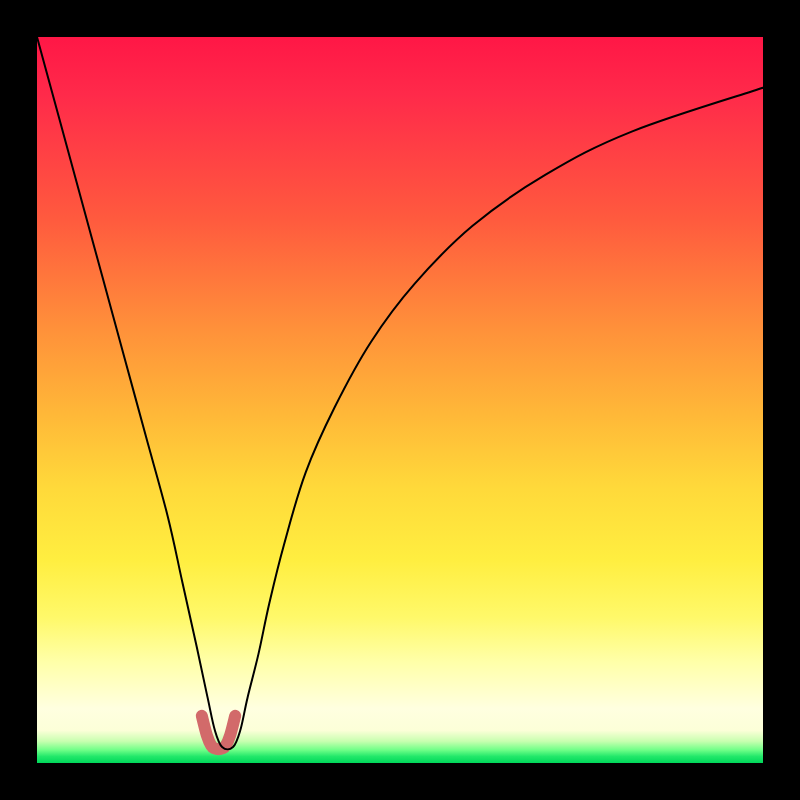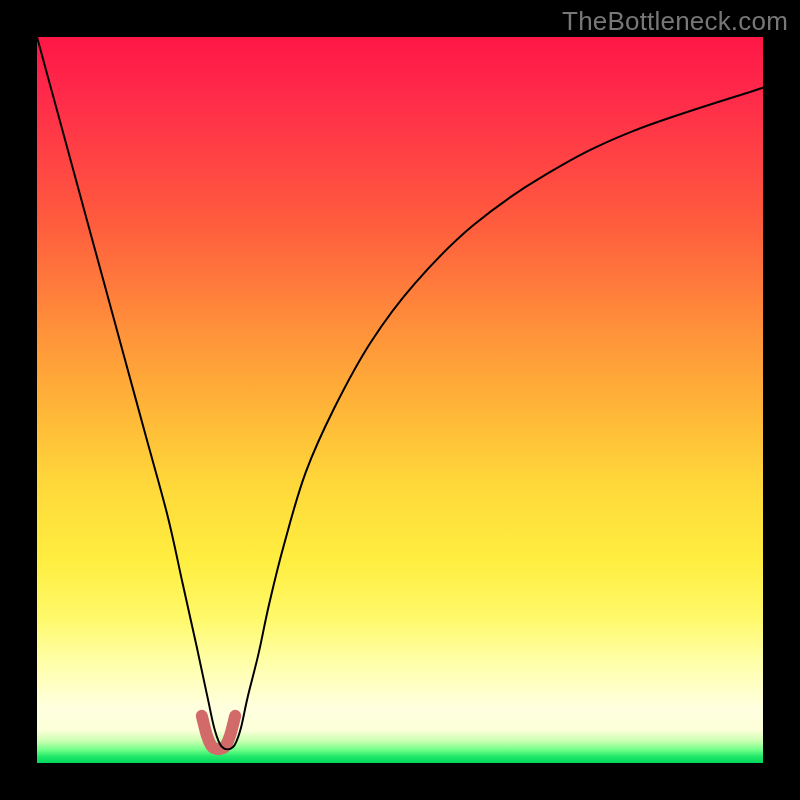--- a/index.html
+++ b/index.html
@@ -68,14 +68,13 @@
 </head>
 <body>
 
 <div class="frame">
   <div class="plot-area">
     <svg class="curves" viewBox="0 0 726 726" preserveAspectRatio="none">
       <path id="valley-path" fill="none" stroke="#d26a6a" stroke-width="12" stroke-linecap="round" stroke-linejoin="round" d="M 164.802 678.81 C 165.71676 682.33836, 168.18516 693.05412, 169.884 698.412 C 171.58283999999998 703.7698800000001, 172.80252000000002 706.22376, 174.24 708.576 C 175.67748 710.9282400000001, 176.5632 710.8266, 177.87 711.48 C 179.17680000000001 712.1334, 180.1932 712.206, 181.5 712.206 C 182.8068 712.206, 183.82319999999999 712.1334, 185.13 711.48 C 186.4368 710.8266, 187.32252 710.9282400000001, 188.76 708.576 C 190.19747999999998 706.22376, 191.41716000000002 703.7698800000001, 193.116 698.412 C 194.81484 693.05412, 197.28324 682.33836, 198.198 678.81"></path>
       <path id="main-path" fill="none" stroke="#000000" stroke-width="2" stroke-linecap="round" stroke-linejoin="round" d="M 0 0 C 3.9204 14.374800000000002, 13.939200000000001 51.11040000000001, 21.78 79.86000000000001 C 29.620800000000003 108.60960000000001, 35.7192 130.9704, 43.56 159.72000000000003 C 51.400800000000004 188.46960000000004, 57.4992 210.83040000000005, 65.34 239.58000000000004 C 73.1808 268.3296, 79.2792 290.6904, 87.12 319.44 C 94.9608 348.1896, 101.05919999999999 370.5504, 108.89999999999999 399.3 C 116.7408 428.0496, 124.14600000000002 453.024, 130.68 479.15999999999997 C 137.214 505.29599999999994, 139.97279999999998 520.9775999999999, 145.2 544.5 C 150.4272 568.0224000000001, 155.1462 588.9312, 159.72 609.84 C 164.2938 630.7488000000001, 167.343 645.6318, 170.60999999999999 660.66 C 173.87699999999998 675.6881999999999, 175.2564 684.44376, 177.87 693.33 C 180.4836 702.2162400000001, 181.863 707.02236, 185.13 710.028 C 188.397 713.03364, 192.753 713.03364, 196.01999999999998 710.028 C 199.28699999999998 707.02236, 200.6664 702.2162400000001, 203.28 693.33 C 205.8936 684.44376, 207.273 674.3814, 210.54 660.66 C 213.807 646.9386, 217.5096 634.0884, 221.43 617.1 C 225.3504 600.1116000000001, 227.7462 585.882, 232.32 566.28 C 236.8938 546.678, 240.306 531.7224, 246.84 508.20000000000005 C 253.374 484.67760000000004, 259.4724 460.42920000000004, 268.62 435.6 C 277.7676 410.7708, 285.8988 393.7824, 297.65999999999997 370.26 C 309.42119999999994 346.7376, 319.5852 327.1356, 333.96 304.92 C 348.3348 282.7044, 359.22479999999996 267.7488, 377.52 246.84000000000003 C 395.8152 225.93120000000002, 412.07759999999996 208.362, 435.59999999999997 188.76 C 459.12239999999997 169.158, 479.4504 154.92840000000007, 508.2 137.94000000000005 C 536.9496 120.95160000000006, 556.116 110.0616, 595.3199999999999 94.38 C 634.5239999999999 78.69839999999999, 702.4775999999999 58.66080000000004, 726 50.82000000000005"></path>
     </svg>
   </div>
-  <div class="watermark">TheBottleneck.com</div>
 </div>
 
 </body></html>

